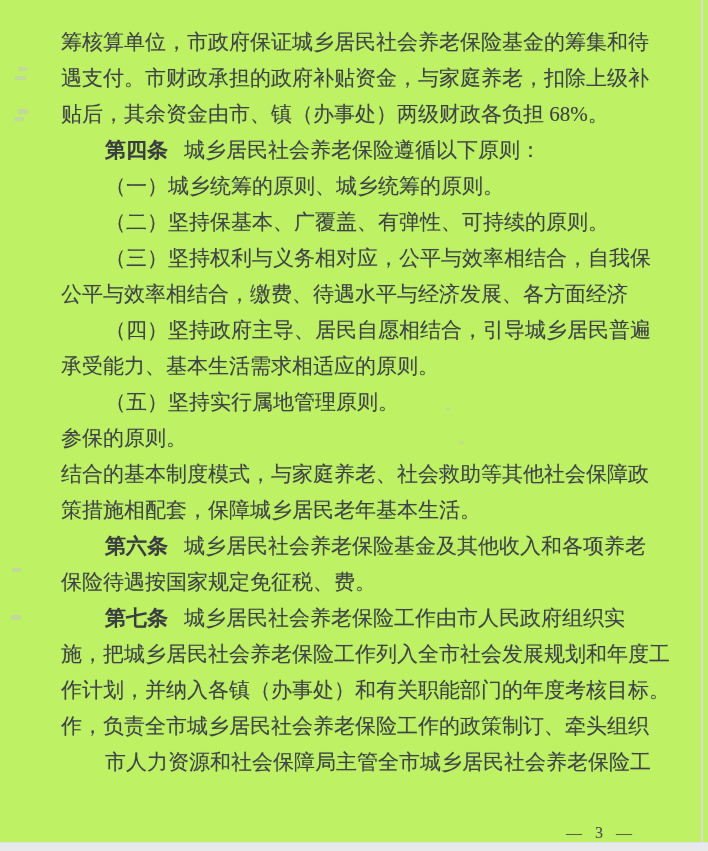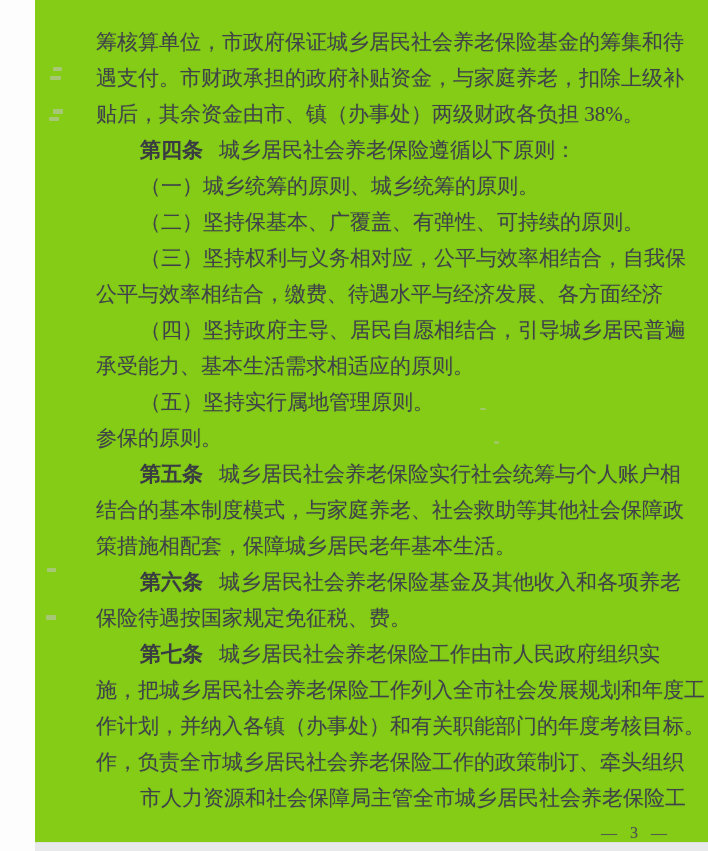--- a/index.html
+++ b/index.html
@@ -10,22 +10,21 @@
     width: 708px;
     height: 851px;
     position: relative;
     overflow: hidden;
     background: #fdfdfd;
     font-family: "Liberation Serif", "DejaVu Serif", serif;
   }
   .page {
     position: absolute;
     inset: 0;
-    background: #84cc16;
-    margin-left: 35px;
+    background: #bef264;
   }
   .text-block {
     position: absolute;
     left: 61px;
     top: 24px;
     width: 596px;
     font-size: 21px;
     line-height: 36px;
     color: #3f4347;
     text-shadow: 0 0 1px rgba(90, 92, 96, 0.35);
@@ -85,31 +84,30 @@
   .a8 { left: 459px; top: 441px; width: 5px; height: 3px; opacity: 0.4; }
 </style>
 </head>
 <body>
 
 <div class="page">
 
   <div class="text-block" id="text-block">
       <div class="line"><span>筹核算单位，市政府保证城乡居民社会养老保险基金的筹集和待</span></div>
       <div class="line"><span>遇支付。市财政承担的政府补贴资金，与家庭养老，扣除上级补</span></div>
-      <div class="line"><span>贴后，其余资金由市、镇（办事处）两级财政各负担 38%。</span></div>
+      <div class="line"><span>贴后，其余资金由市、镇（办事处）两级财政各负担 68%。</span></div>
       <div class="line indent"><span class="lead">第四条</span><span>城乡居民社会养老保险遵循以下原则：</span></div>
       <div class="line indent"><span>（一）城乡统筹的原则、城乡统筹的原则。</span></div>
       <div class="line indent"><span>（二）坚持保基本、广覆盖、有弹性、可持续的原则。</span></div>
       <div class="line indent"><span>（三）坚持权利与义务相对应，公平与效率相结合，自我保</span></div>
       <div class="line"><span>公平与效率相结合，缴费、待遇水平与经济发展、各方面经济</span></div>
       <div class="line indent"><span>（四）坚持政府主导、居民自愿相结合，引导城乡居民普遍</span></div>
       <div class="line"><span>承受能力、基本生活需求相适应的原则。</span></div>
       <div class="line indent"><span>（五）坚持实行属地管理原则。</span></div>
       <div class="line"><span>参保的原则。</span></div>
-      <div class="line indent"><span class="lead">第五条</span><span>城乡居民社会养老保险实行社会统筹与个人账户相</span></div>
       <div class="line"><span>结合的基本制度模式，与家庭养老、社会救助等其他社会保障政</span></div>
       <div class="line"><span>策措施相配套，保障城乡居民老年基本生活。</span></div>
       <div class="line indent"><span class="lead">第六条</span><span>城乡居民社会养老保险基金及其他收入和各项养老</span></div>
       <div class="line"><span>保险待遇按国家规定免征税、费。</span></div>
       <div class="line indent"><span class="lead">第七条</span><span>城乡居民社会养老保险工作由市人民政府组织实</span></div>
       <div class="line"><span>施，把城乡居民社会养老保险工作列入全市社会发展规划和年度工</span></div>
       <div class="line"><span>作计划，并纳入各镇（办事处）和有关职能部门的年度考核目标。</span></div>
       <div class="line"><span>作，负责全市城乡居民社会养老保险工作的政策制订、牵头组织</span></div>
       <div class="line indent"><span>市人力资源和社会保障局主管全市城乡居民社会养老保险工</span></div>
     </div>

